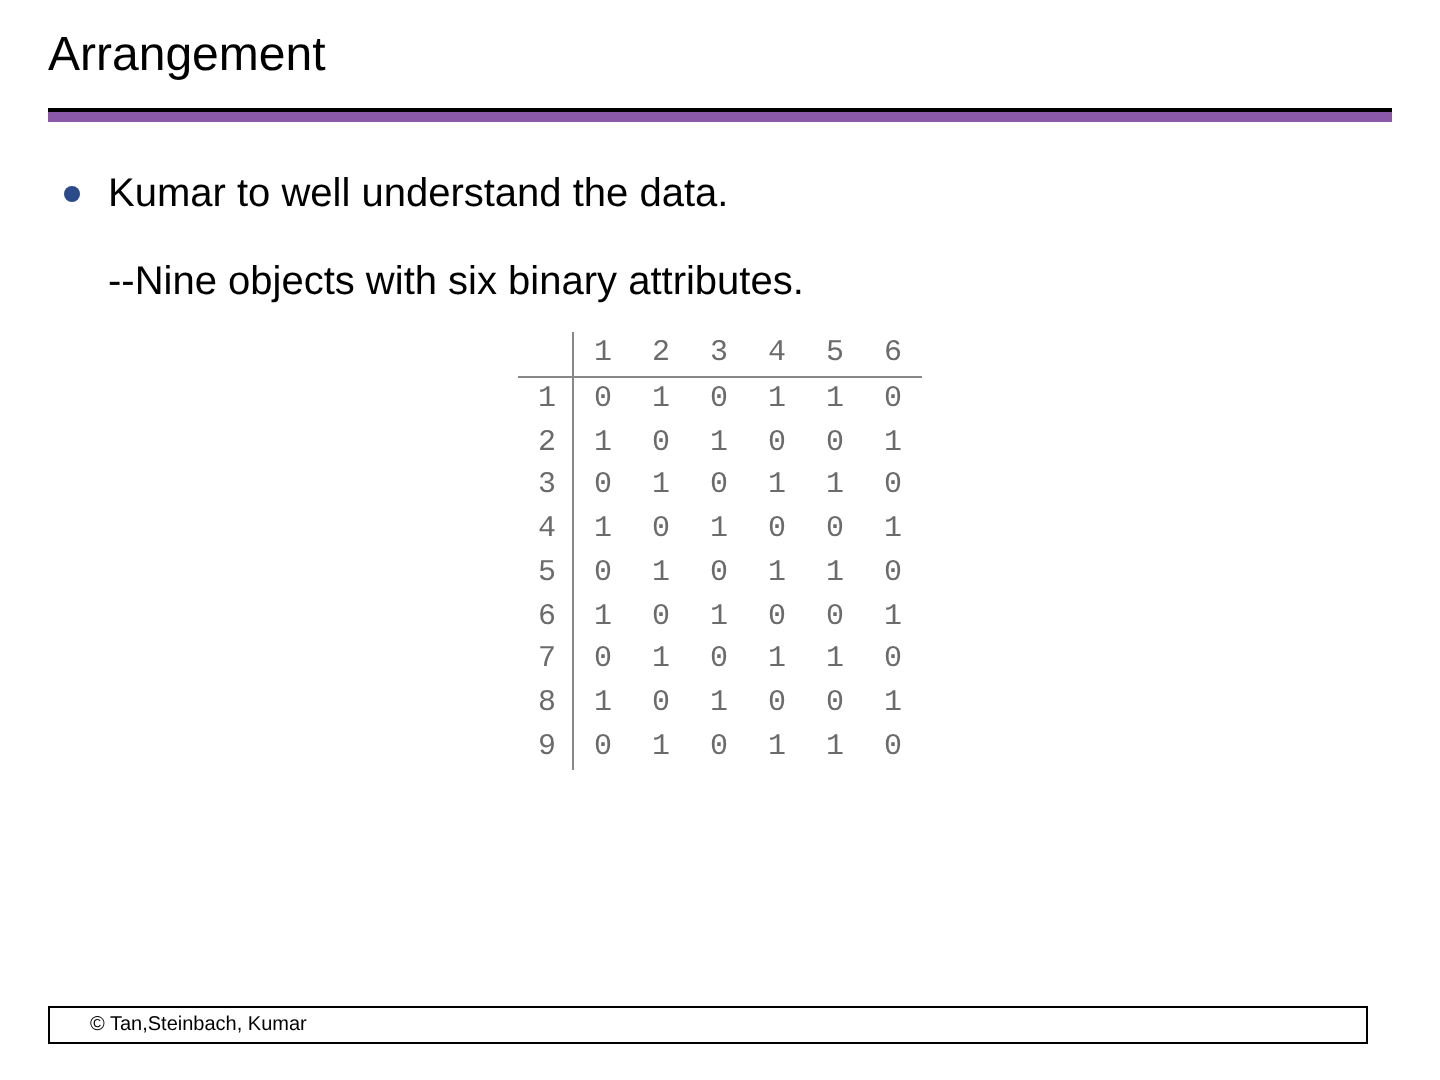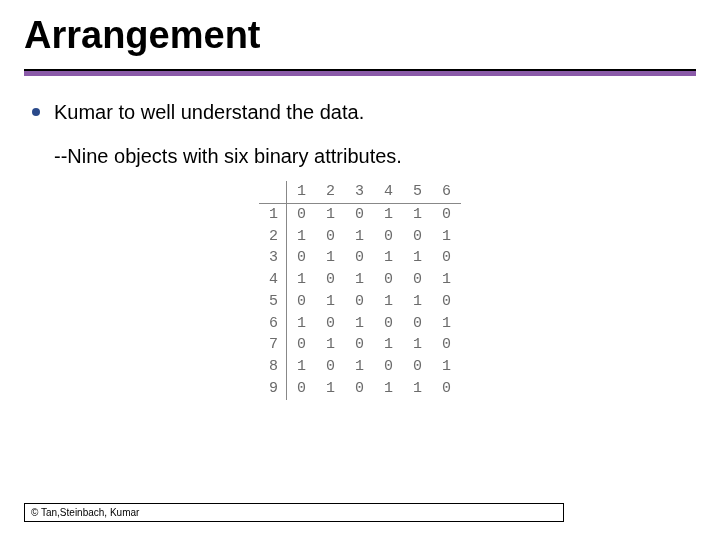--- a/index.html
+++ b/index.html
@@ -9,22 +9,22 @@
     background: #fff;
     font-family: Arial, Helvetica, sans-serif;
     color: #000;
     position: relative;
     overflow: hidden;
   }
   .slide {
     padding: 14px 24px 0 24px;
   }
   .title {
-    font-size: 38px;
-    font-weight: bold;
+    font-size: 24px;
+    font-weight: normal;
     color: #000;
     padding-bottom: 8px;
   }
   .rule {
     height: 2px;
     background: #000;
     margin-top: 4px;
   }
   .rule-accent {
     height: 5px;
@@ -83,22 +83,22 @@
     text-align: right;
     padding-right: 8px;
   }
   table.data thead th:first-child { border-bottom: 1px solid #888; }
   .footer {
     position: absolute;
     left: 24px;
     bottom: 18px;
     font-size: 10px;
     border: 1.5px solid #000;
-    padding: 3px 6px;
-    width: 540px;
+    padding: 3px 20px;
+    width: 660px;
   }
 </style>
 </head>
 <body>
 
 <div class="slide">
   <div class="title">Arrangement</div>
   <div class="rule"></div>
   <div class="rule-accent"></div>
 

